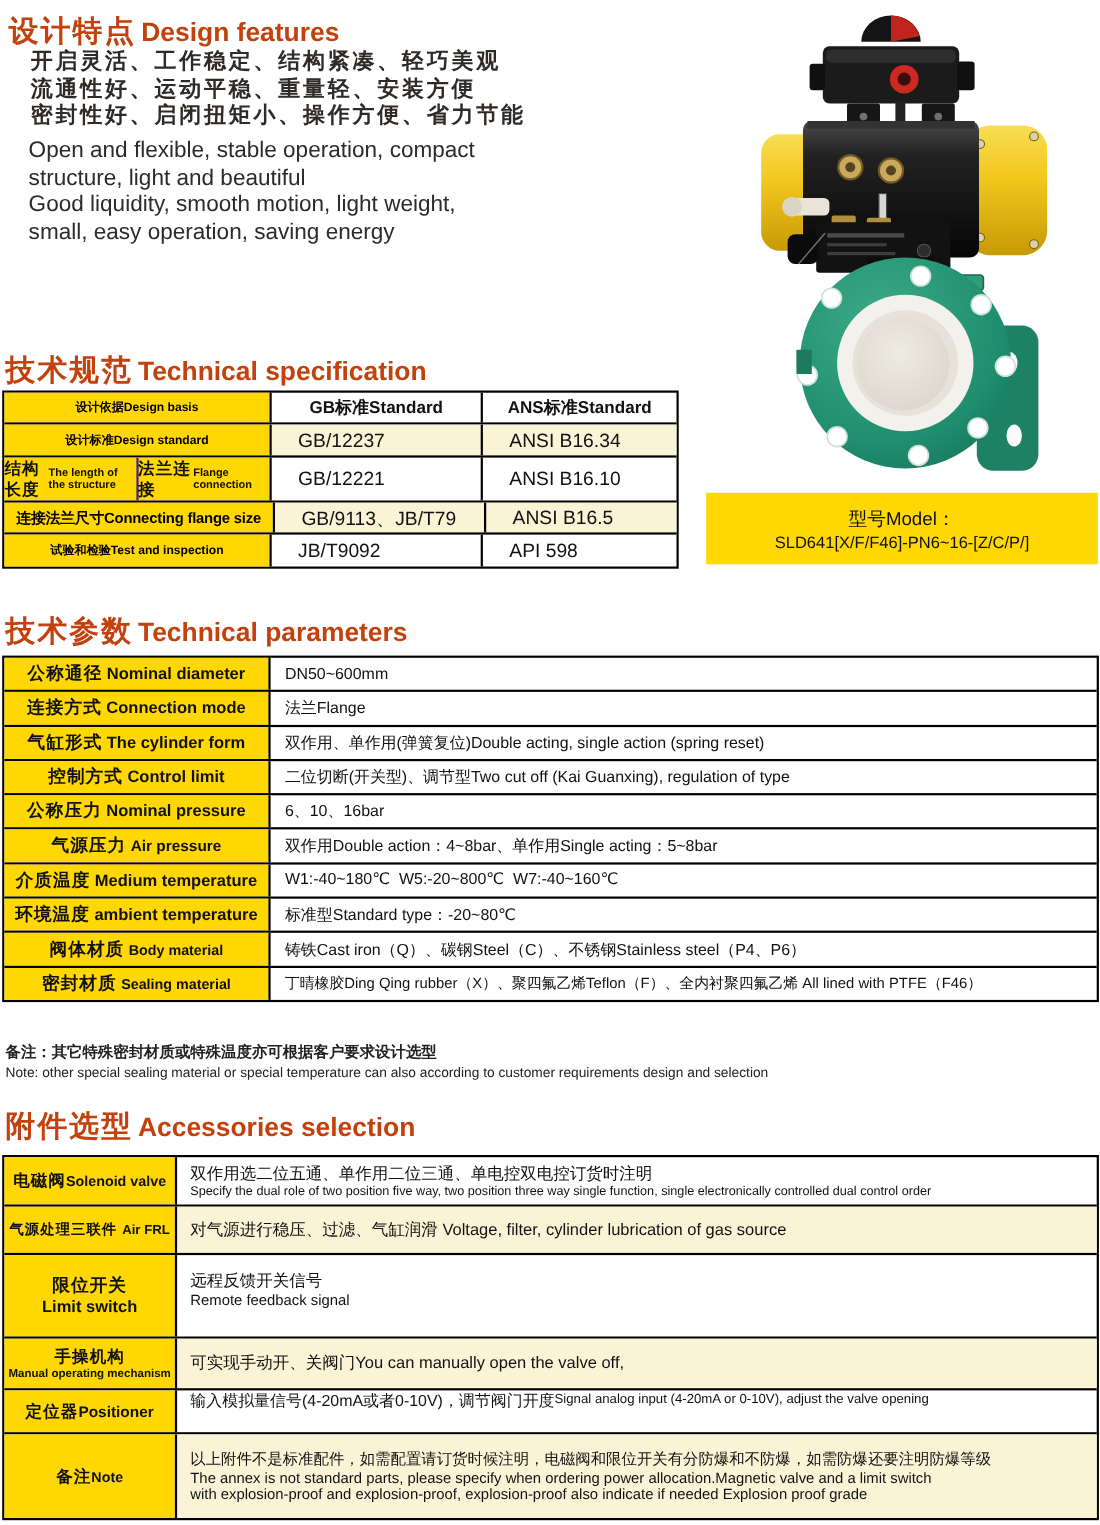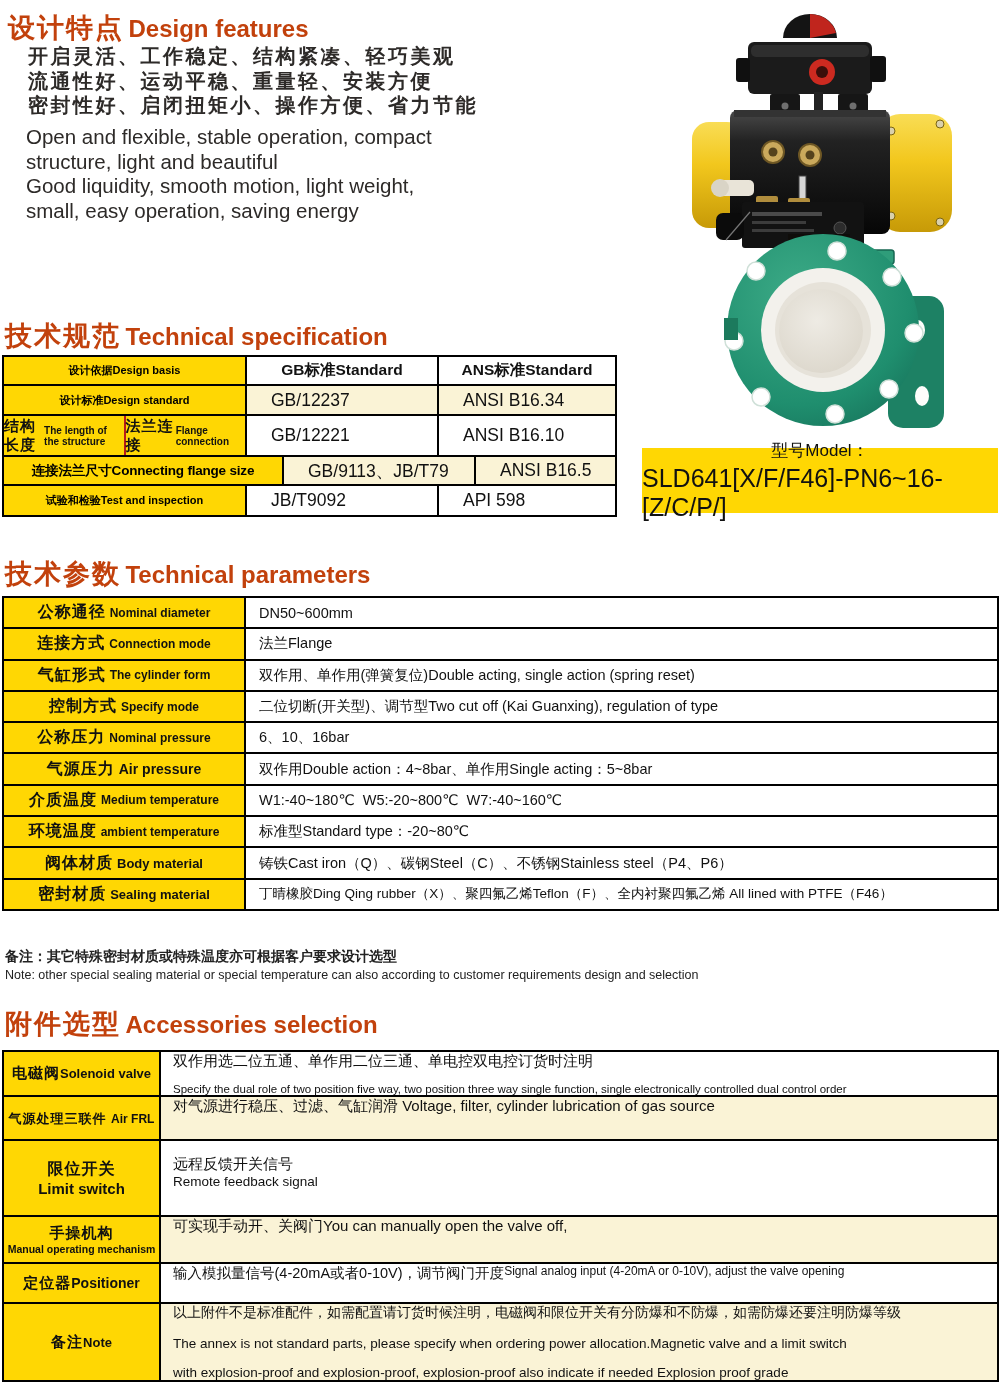--- a/index.html
+++ b/index.html
@@ -23,42 +23,42 @@
   .tc:first-child{border-left:none;}
   .yellow{background:#ffd703;}
   .cream{background:#faf3d6;}
   
   .spec-lbl{font-weight:bold;font-size:11px;color:#000;text-align:center;white-space:nowrap;}
   .spec-lbl.tight{font-size:13.5px;letter-spacing:-0.2px;}
   .spec-hdr{font-size:15.5px;font-weight:bold;}
   .spec-val{justify-content:flex-start;padding-left:24px;font-size:17.5px;white-space:nowrap;}
   .split{display:flex;width:100%;height:100%;}
   .sub{flex:1;display:flex;flex-direction:row;align-items:center;justify-content:center;}
-  .sub+.sub{border-left:2px solid #b91c1c;}
+  .sub+.sub{border-left:2px solid #4c1d95;}
   .s-zh{font-size:15px;font-weight:bold;letter-spacing:1px;}
   .s-en{font-size:10px;font-weight:bold;margin-top:1px;}
   
   .model-box{position:absolute;left:642px;top:448px;width:356px;height:65px;background:#ffd703;
              display:flex;flex-direction:column;align-items:center;justify-content:center;color:#111;}
   .model-l1{font-size:17px;}
-  .model-l2{font-size:25px;margin-top:2px;}
+  .model-l2{font-size:15px;margin-top:2px;}
   
   .p-lbl{flex-direction:row;align-items:baseline;align-items:center;white-space:nowrap;}
   .p-lbl .zh{font-size:16px;font-weight:bold;letter-spacing:1px;}
-  .p-lbl .en{font-size:12px;font-weight:bold;margin-left:4px;}
+  .p-lbl .en{font-size:15px;font-weight:bold;margin-left:4px;}
   .p-val{justify-content:flex-start;padding-left:13px;font-size:14.5px;white-space:pre;}
   
   .note-zh{position:absolute;left:5px;top:948px;font-size:14px;font-weight:bold;color:#222;}
   .note-en{position:absolute;left:5px;top:968px;font-size:12.5px;color:#222;}
   
   .a-lbl{flex-direction:column;white-space:nowrap;}
   .a-lbl .zh{font-size:15px;font-weight:bold;letter-spacing:1px;}
   .a-lbl .en{font-size:11px;font-weight:bold;}
   .a-lbl .en.small{font-size:10.5px;}
-  .a-val{flex-direction:column;align-items:flex-start;justify-content:space-between;padding-left:12px;}
+  .a-val{flex-direction:column;align-items:flex-start;justify-content:center;padding-left:12px;}
   .a-val .zh{font-size:15px;white-space:pre;}
   .a-val .en{font-size:11.5px;white-space:pre;}
   .a-val .mid{font-size:13.5px;white-space:pre;}
   .inlinezh{font-size:14.5px;}
   .inlineen{font-size:12px;}
 </style>
 </head>
 <body>
 
 <div id="page">
@@ -220,21 +220,21 @@
         </div>
       </div>
       <div class="tc spec-val" style="width:192px">
           <span>GB/12221</span>
         </div>
       <div class="tc spec-val" style="flex:1">
           <span>ANSI B16.10</span>
         </div>
     </div>
     <div class="trow" style="height:27px">
-      <div class="tc yellow spec-lbl tight" style="width:278px">
+      <div class="tc yellow spec-lbl tight" style="width:244px">
           <span>连接法兰尺寸Connecting flange size</span>
         </div>
       <div class="tc cream spec-val" style="width:192px">
           <span>GB/9113、JB/T79</span>
         </div>
       <div class="tc cream spec-val" style="flex:1">
           <span>ANSI B16.5</span>
         </div>
     </div>
     <div class="trow" style="height:29px">
@@ -278,21 +278,21 @@
     <div class="trow" style="height:29.3px">
       <div class="tc yellow p-lbl" style="width:240px">
           <span class="zh">气缸形式</span>
           <span class="en">The cylinder form</span>
         </div>
       <div class="tc p-val" style="flex:1"><span>双作用、单作用(弹簧复位)Double acting, single action (spring reset)</span></div>
     </div>
     <div class="trow" style="height:29.3px">
       <div class="tc yellow p-lbl" style="width:240px">
           <span class="zh">控制方式</span>
-          <span class="en">Specify mode</span>
+          <span class="en">Control limit</span>
         </div>
       <div class="tc p-val" style="flex:1"><span>二位切断(开关型)、调节型Two cut off (Kai Guanxing), regulation of type</span></div>
     </div>
     <div class="trow" style="height:29.3px">
       <div class="tc yellow p-lbl" style="width:240px">
           <span class="zh">公称压力</span>
           <span class="en">Nominal pressure</span>
         </div>
       <div class="tc p-val" style="flex:1"><span>6、10、16bar</span></div>
     </div>

